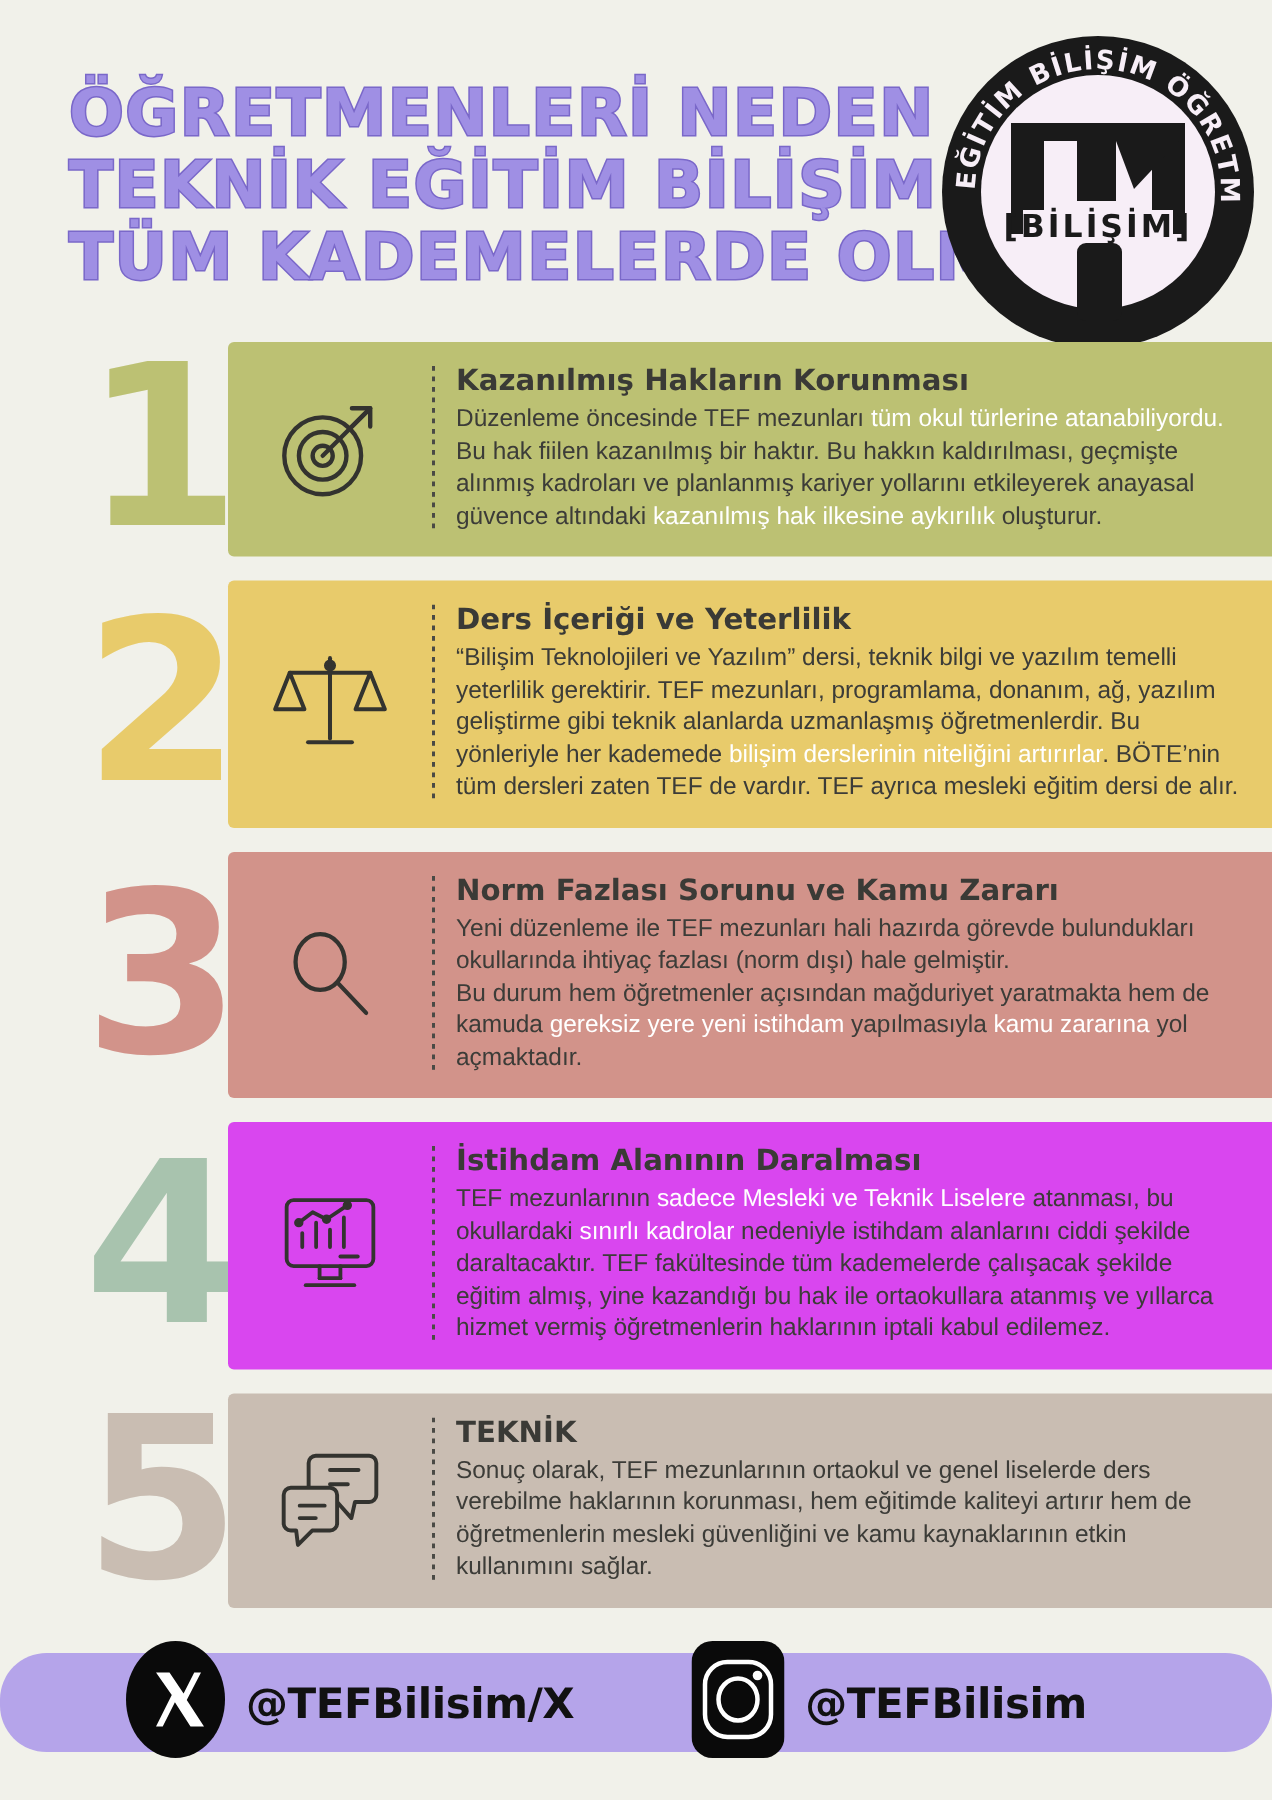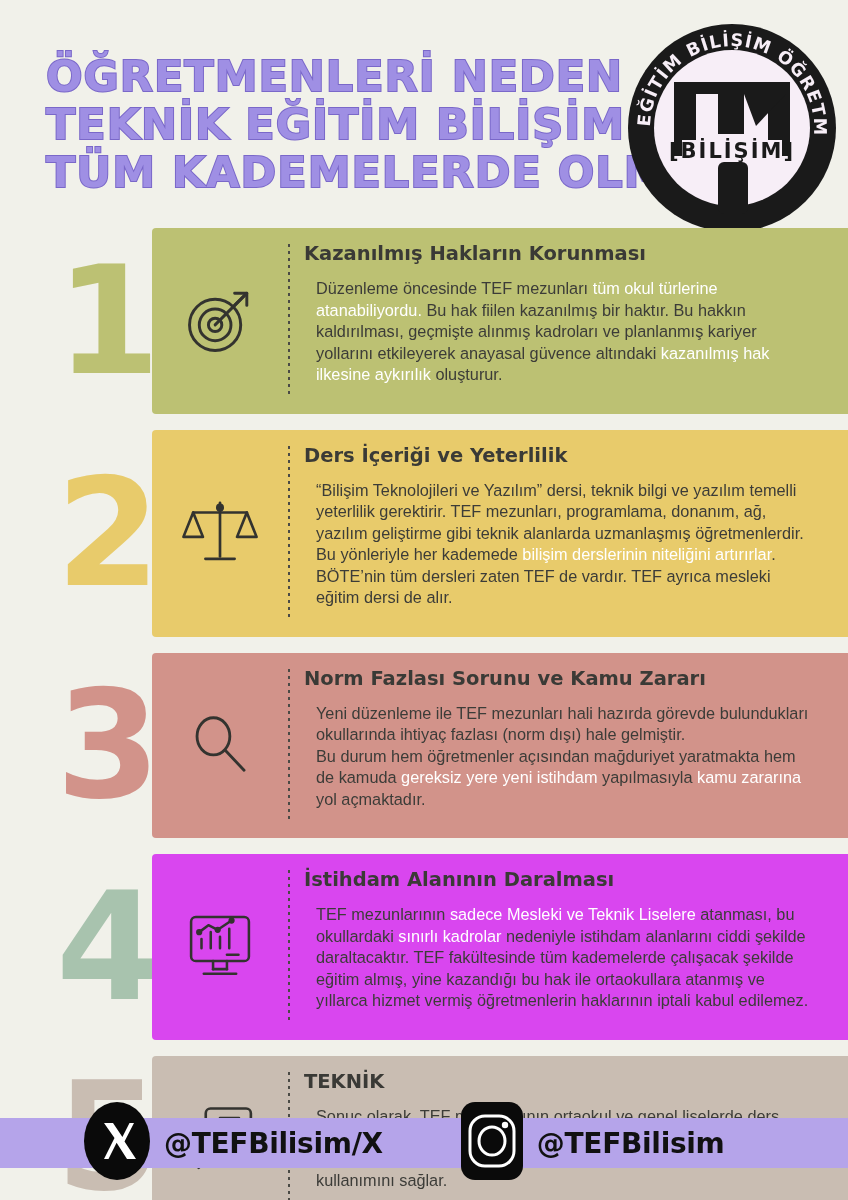--- a/index.html
+++ b/index.html
@@ -109,32 +109,33 @@
     font-size:19.5px;
     color:#3a3a36;
     margin:0 0 3px 0;
     line-height:24px;
   }
   .sec-body{
     font-family:"Liberation Sans", sans-serif;
     font-size:16.3px;
     line-height:21.5px;
     color:#3c3c38;
-    margin:12px;
+    margin:0;
   }
   .hl{color:#ffffff;}
 
   
   .footer{
     position:absolute;
     left:0;right:0;bottom:32px;
-    height:50px;
+    height:66px;
     background:#b5a4ea;
     display:flex;
     align-items:center;
+    border-radius:31px;
   }
   .social{
     display:flex;align-items:center;
     margin-left:84px;
   }
   .social + .social{margin-left:78px;}
   .social .glyph{display:block;}
   .handle{
     font-family:"DejaVu Sans", sans-serif;
     font-weight:bold;

